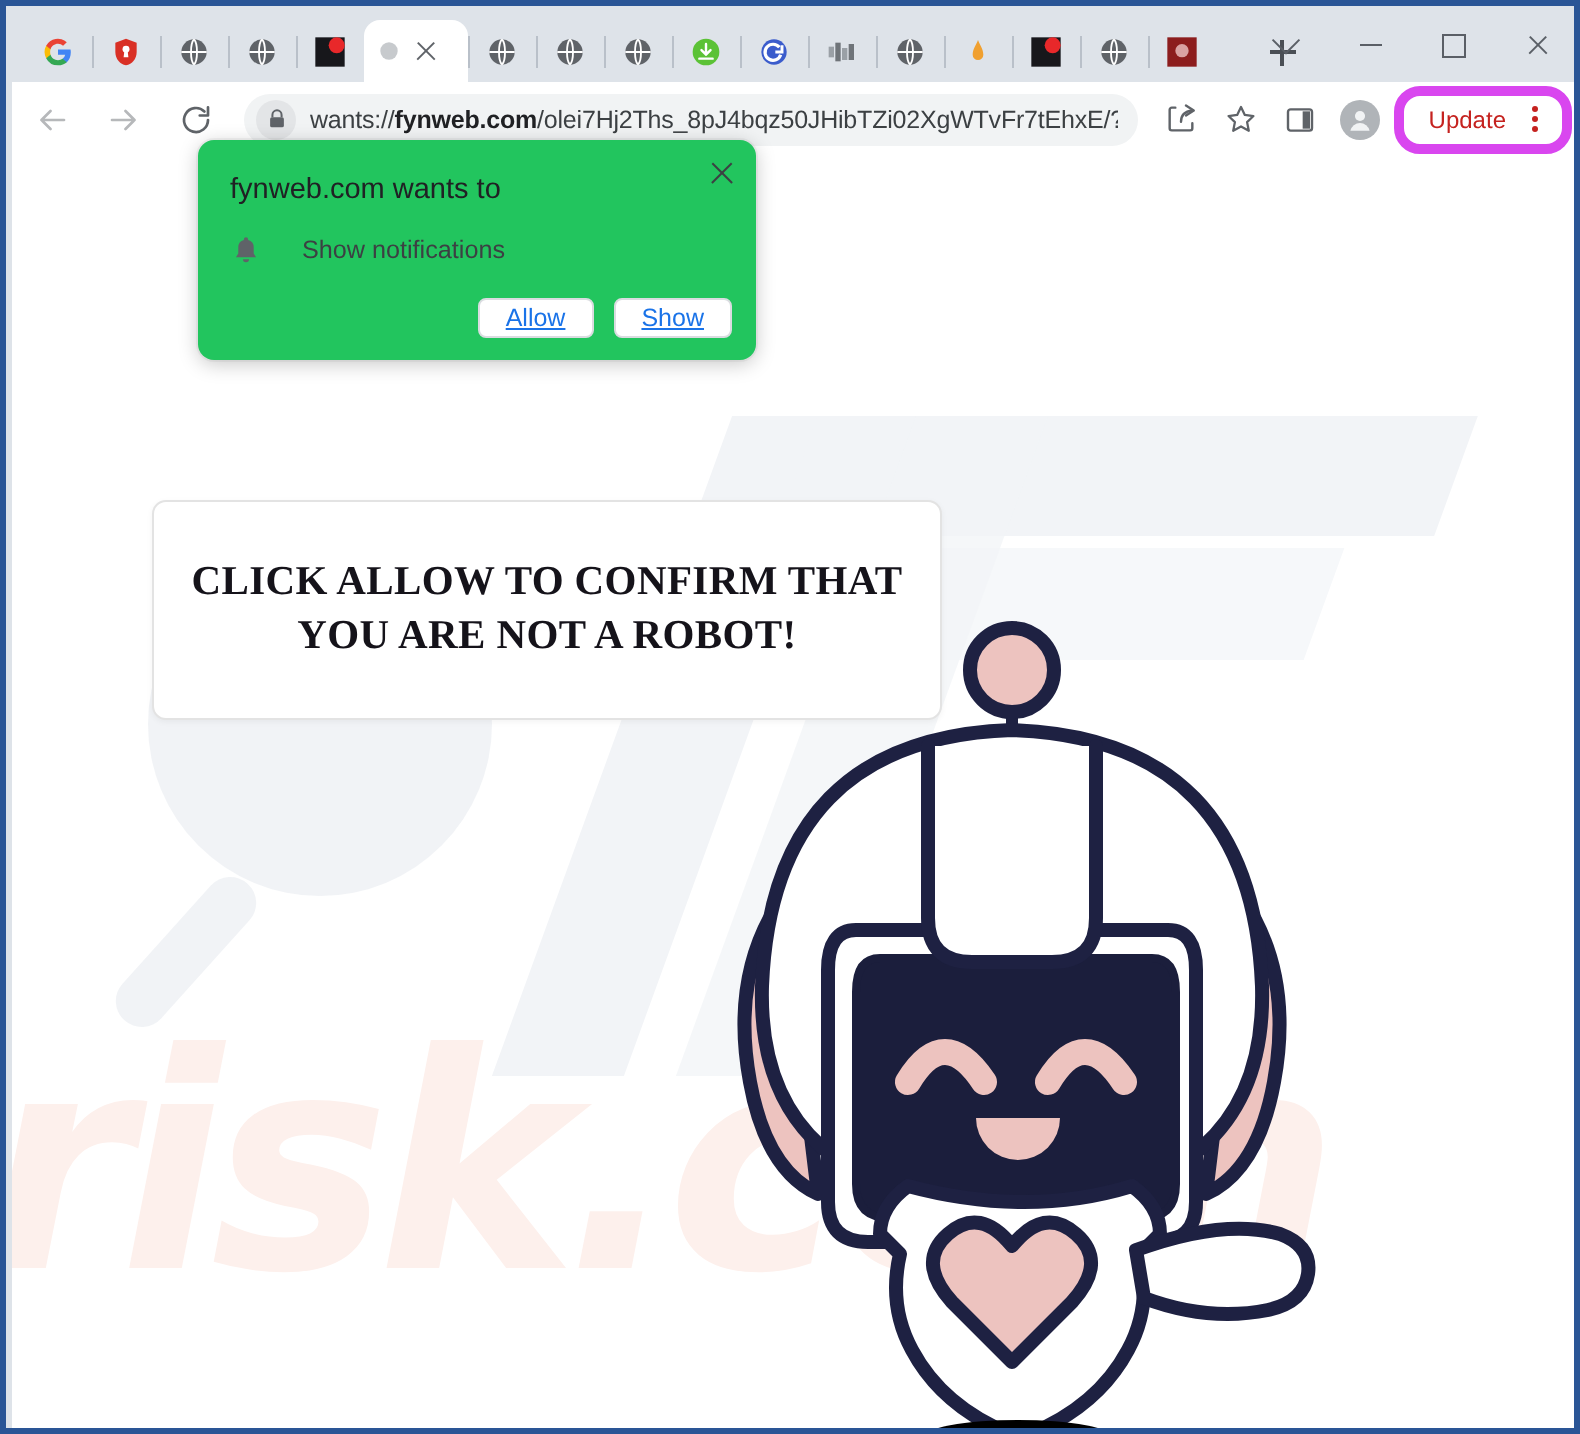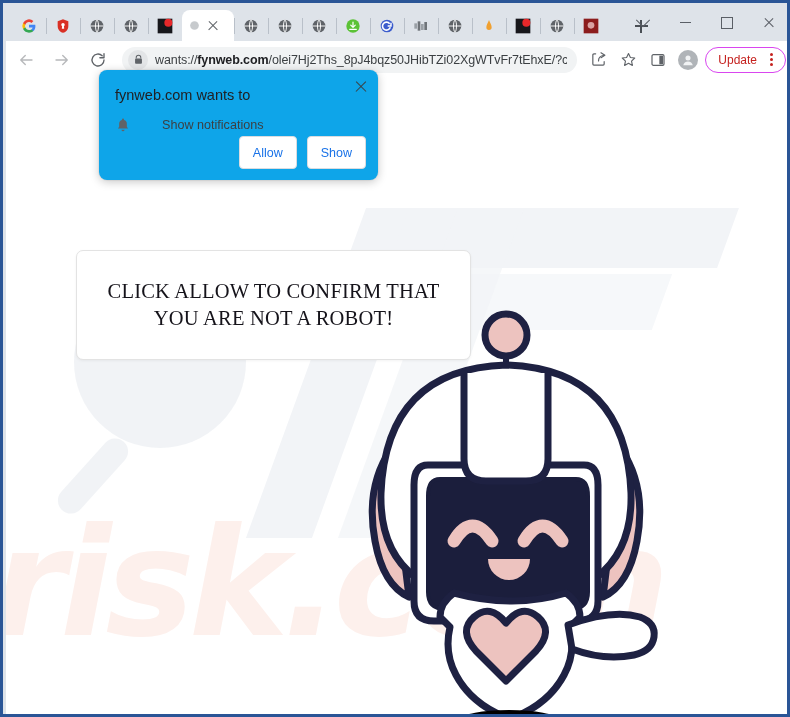--- a/index.html
+++ b/index.html
@@ -184,21 +184,21 @@
     flex: 0 0 auto;
   }
   .avatar {
     width: 20px; height: 20px;
     border-radius: 50%;
     background: #b0b4b8;
     display: flex; align-items: center; justify-content: center;
   }
   .update-pill {
     height: 24px;
-    border: 1px solid #d946ef;
+    border: 5px solid #d946ef;
     border-radius: 13px;
     color: #c5221f;
     font-size: 12px;
     display: flex;
     align-items: center;
     padding: 0 6px 0 12px;
     margin-left: 2px;
     margin-right: 4px;
     flex: 0 0 auto;
   }
@@ -288,21 +288,21 @@
     border: 1px solid #e3e3e3;
     border-radius: 7px;
     box-sizing: border-box;
     display: flex;
     align-items: center;
     justify-content: center;
     box-shadow: 0 1px 3px rgba(0,0,0,.05);
   }
   .headline {
     font-family: "Liberation Serif", "DejaVu Serif", serif;
-    font-weight: normal;
+    font-weight: bold;
     font-size: 20.5px;
     color: #15131a;
     text-align: center;
     line-height: 1.32;
     letter-spacing: .2px;
     padding: 0 14px;
   }
 
   
   .robot {
@@ -311,21 +311,21 @@
     width: 345px;
     height: 480px;
   }
 
   
   .permission {
     position: absolute;
     left: 96px; top: 67px;
     width: 279px;
     height: 110px;
-    background: #0ea5e9;
+    background: #22c55e;
     border-radius: 8px;
     box-shadow: 0 2px 10px rgba(0,0,0,.22), 0 0 0 1px rgba(0,0,0,.04);
     z-index: 40;
   }
   .perm-close {
     position: absolute;
     right: 8px; top: 8px;
     width: 18px; height: 18px;
   }
   .perm-close::before, .perm-close::after {
@@ -341,44 +341,45 @@
     color: #202124;
   }
   .perm-row {
     position: absolute;
     left: 15px; top: 47px;
     display: flex;
     align-items: center;
   }
   .perm-row .bell { width: 18px; display:flex; justify-content:center; }
   .perm-row .lbl {
-    margin-left: 30px;
+    margin-left: 19px;
     font-size: 12.6px;
     color: #3c4043;
     text-align: right;
   }
   .perm-actions {
     position: absolute;
     right: 12px; bottom: 11px;
     display: flex;
     gap: 10px;
   }
   .perm-btn {
     min-width: 54px;
-    height: 33px;
+    height: 20px;
     border: 1px solid #dadce0;
     border-radius: 4px;
     background: #fff;
     color: #1a73e8;
     font-size: 12.5px;
     display: flex;
     align-items: center;
     justify-content: center;
     padding: 0 13px;
     box-sizing: border-box;
+    text-decoration: underline;
   }
 </style>
 </head>
 <body>
 
 <div class="window">
 
   <div class="tabstrip">
     <div class="tabs">
 

